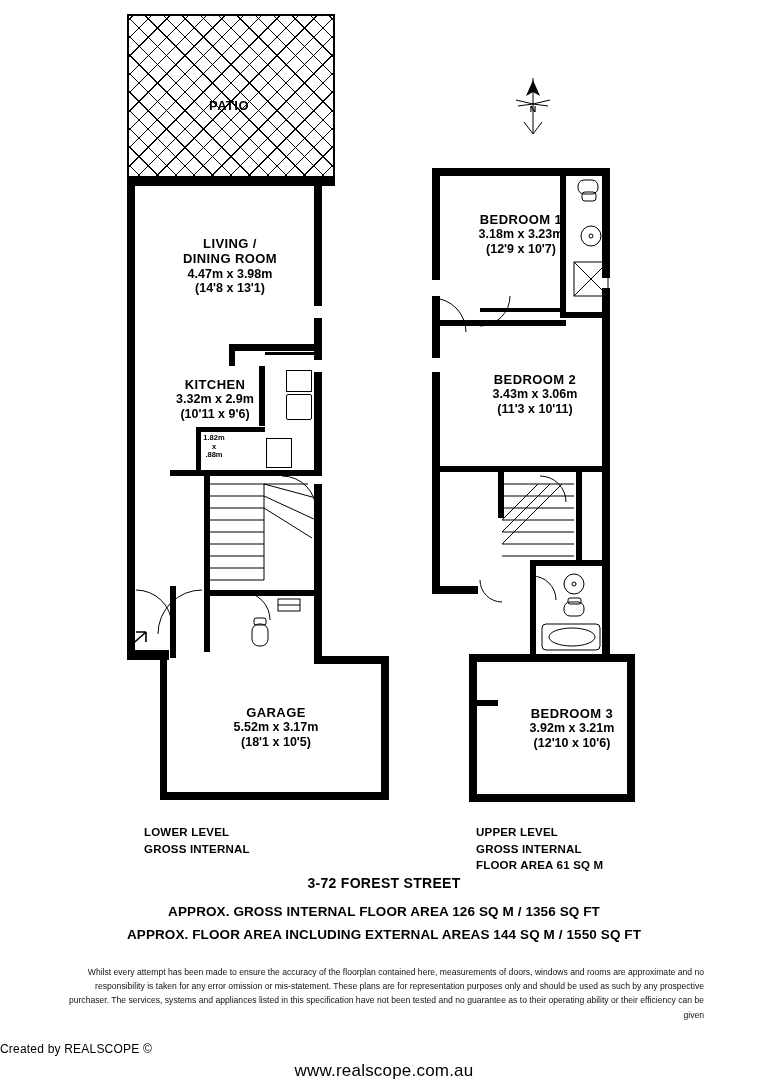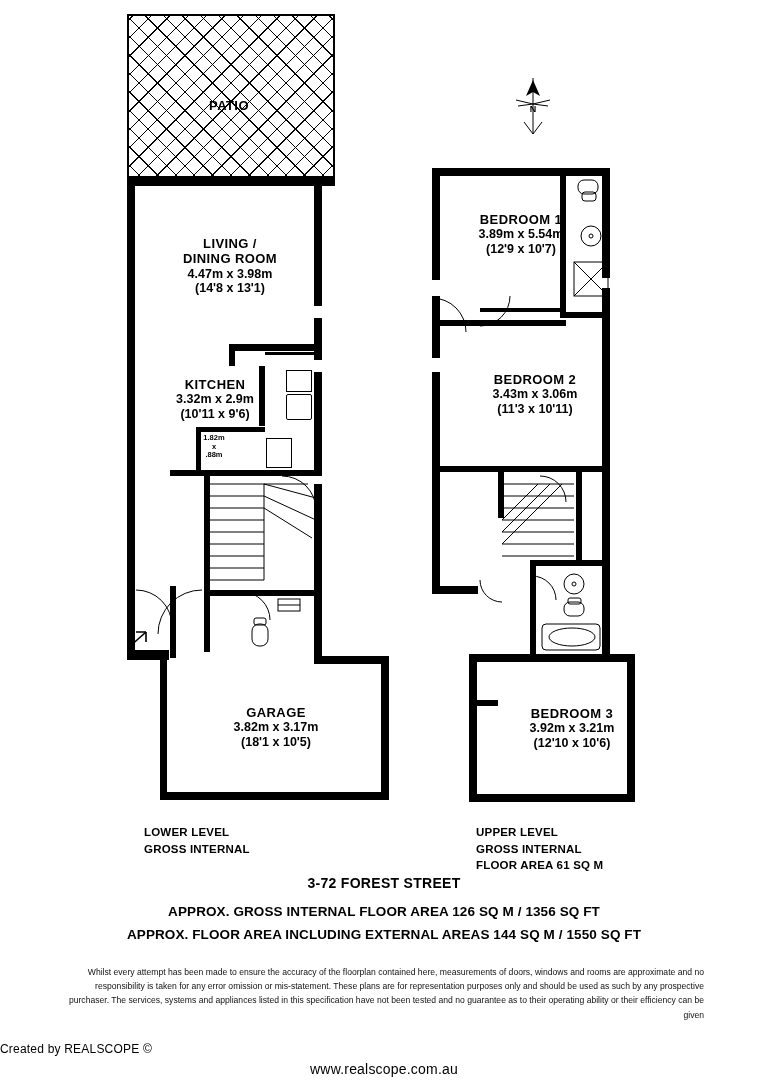--- a/index.html
+++ b/index.html
@@ -26,21 +26,21 @@
   }
 
   .thin { background:#000; }
 
   
   .level-note { font-size:11.5px; font-weight:bold; line-height:1.45; letter-spacing:.2px; }
   .addr { font-size:14px; font-weight:bold; text-align:center; letter-spacing:.3px; }
   .area-line { font-size:13.5px; font-weight:bold; text-align:center; letter-spacing:.1px; }
   .disclaimer { font-size:8.6px; text-align:right; line-height:1.65; color:#111; }
   .credit { font-size:12px; text-align:left; letter-spacing:.2px; }
-  .credit2 { font-size:14px; text-align:center; letter-spacing:.2px; }
+  .credit2 { font-size:17px; text-align:center; letter-spacing:.2px; }
 
   svg { display:block; }
 </style>
 </head>
 <body>
 
 <div id="sheet">
 
   <div class="abs patio-fill" style="left:127px; top:14px; width:204px; height:168px; border:2px solid #000;"></div>
   <div class="abs lbl room-name" style="left:157px; top:98px; width:144px;">PATIO</div>
@@ -134,21 +134,21 @@
   </div>
 
   <div class="abs tiny" style="left:186px; top:434px; width:56px;">
     <div>1.82m</div>
     <div>x</div>
     <div>.88m</div>
   </div>
 
   <div class="abs lbl" style="left:196px; top:705px; width:160px;">
     <div class="room-name">GARAGE</div>
-    <div class="room-dim">3.82m x 3.17m</div>
+    <div class="room-dim">5.52m x 3.17m</div>
     <div class="room-dim">(18'1 x 10'5)</div>
   </div>
 
   <div class="abs wall" style="left:432px; top:168px; width:178px; height:8px;"></div>
   <div class="abs wall" style="left:432px; top:168px; width:8px; height:112px;"></div>
   <div class="abs wall" style="left:432px; top:296px; width:8px; height:62px;"></div>
   <div class="abs wall" style="left:432px; top:372px; width:8px; height:220px;"></div>
   <div class="abs wall" style="left:602px; top:168px; width:8px; height:110px;"></div>
   <div class="abs wall" style="left:602px; top:288px; width:8px; height:372px;"></div>
 
@@ -212,21 +212,21 @@
       <path d="M12,18 A34,34 0 0 1 46,52"></path>
       <path d="M60,46 A30,30 0 0 0 90,16"></path>
       <path d="M120,196 A26,26 0 0 1 146,222"></path>
       <path d="M112,296 A24,24 0 0 1 136,320"></path>
       <path d="M60,300 A22,22 0 0 0 82,322"></path>
     </g>
   </svg>
 
   <div class="abs lbl" style="left:445px; top:212px; width:152px;">
     <div class="room-name">BEDROOM 1</div>
-    <div class="room-dim">3.89m x 5.54m</div>
+    <div class="room-dim">3.18m x 3.23m</div>
     <div class="room-dim">(12'9 x 10'7)</div>
   </div>
 
   <div class="abs lbl" style="left:455px; top:372px; width:160px;">
     <div class="room-name">BEDROOM 2</div>
     <div class="room-dim">3.43m x 3.06m</div>
     <div class="room-dim">(11'3 x 10'11)</div>
   </div>
 
   <div class="abs lbl" style="left:492px; top:706px; width:160px;">

